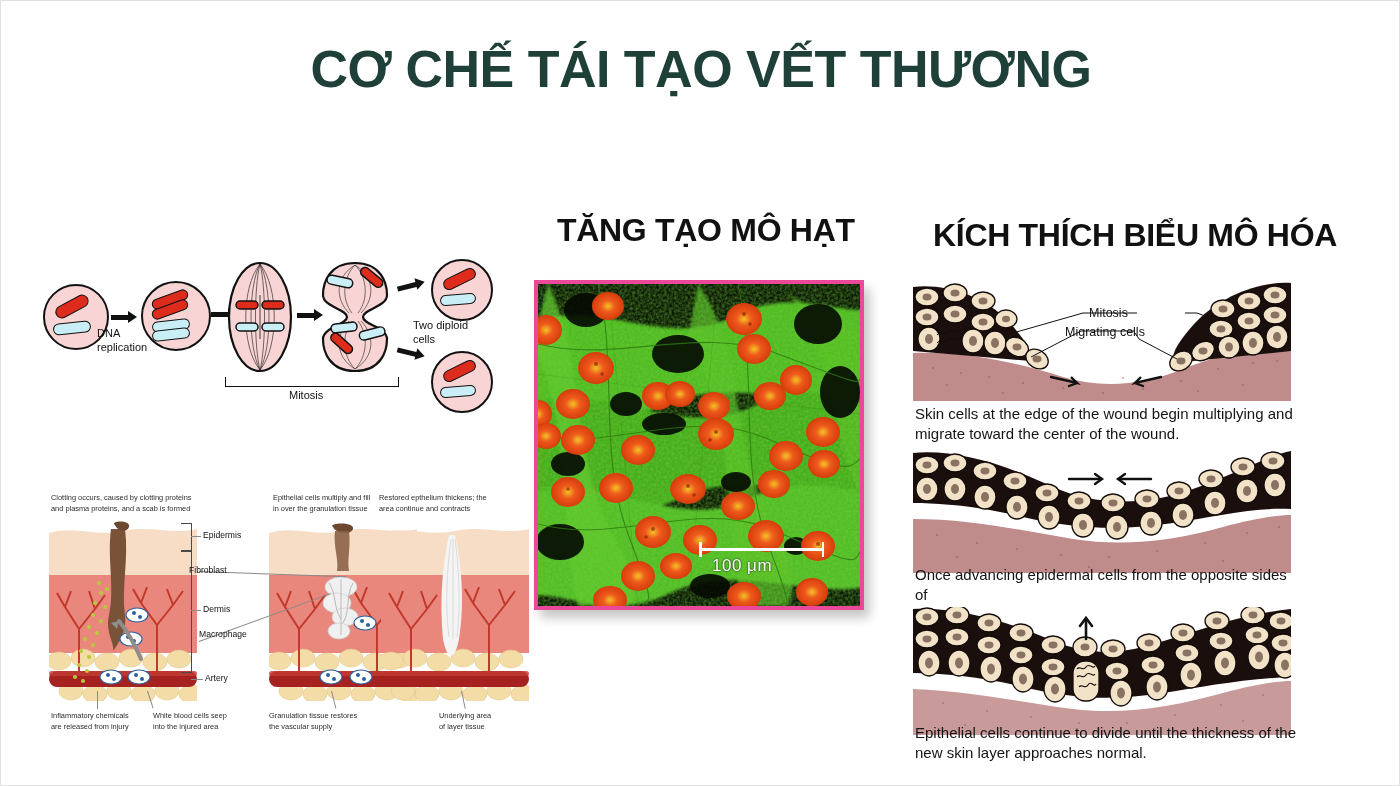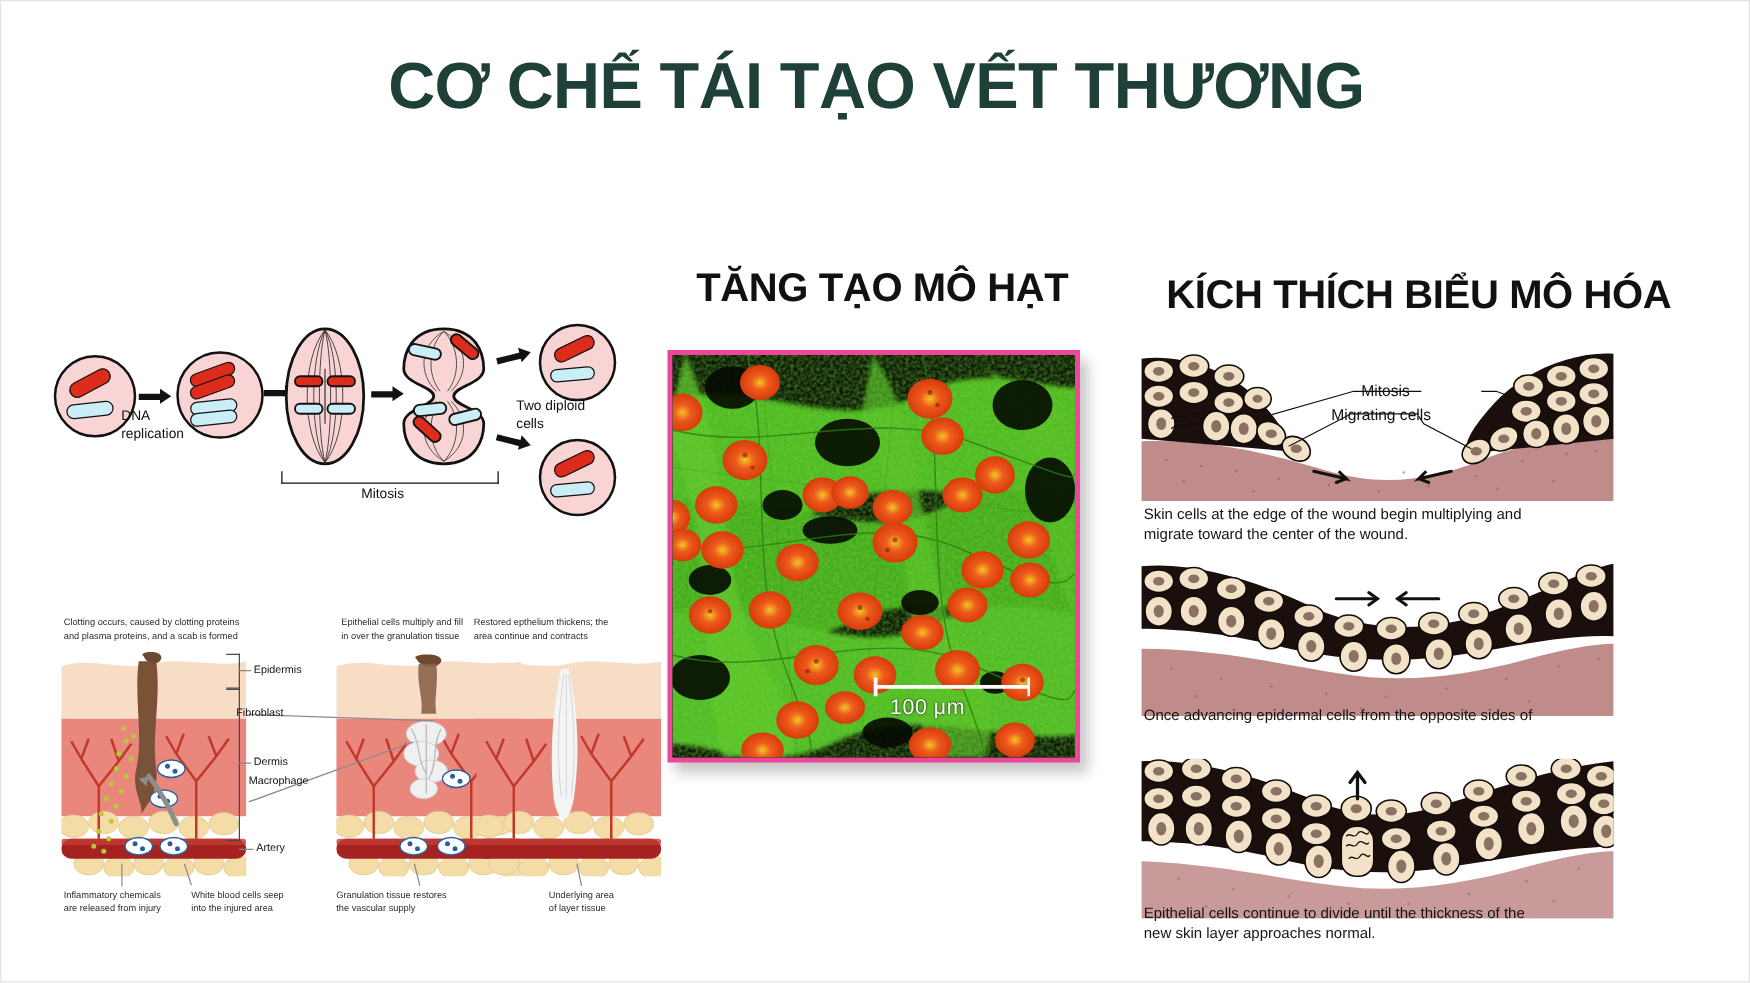--- a/index.html
+++ b/index.html
@@ -61,21 +61,21 @@
   #scalebar:before{left:0;}
   #scalebar:after{right:0;}
   #scaletxt{position:absolute;left:178px;top:276px;color:#fff;font-size:17px;
      font-family:"Liberation Sans",sans-serif;letter-spacing:.5px;text-shadow:0 0 2px #000;}
 
   
   .epi-strip{position:absolute;left:912px;width:378px;height:128px;overflow:hidden;background:#fff;}
   #epi1{top:272px;}
   #epi2{top:444px;}
   #epi3{top:606px;}
-  .epi-cap{position:absolute;left:914px;width:384px;font-size:12px;color:#141414;line-height:1.32;}
+  .epi-cap{position:absolute;left:914px;width:384px;font-size:15px;color:#141414;line-height:1.32;}
   #cap1{top:403px;}
   #cap2{top:564px;}
   #cap3{top:722px;}
   .epi-lbl{position:absolute;font-size:12.5px;color:#111;background:transparent;}
 
   
   #wound-fig{position:absolute;left:40px;top:492px;width:490px;height:258px;}
   .wtxt{position:absolute;font-size:7.4px;color:#2b2b2b;line-height:1.45;}
   .wlab{position:absolute;font-size:8.6px;color:#111;}
   .lead{position:absolute;background:#8a8a8a;}
@@ -753,21 +753,21 @@
     <div class="brace" style="left:140px;top:58px;width:10px;height:120px;"></div>
     <div class="lead" style="left:150px;top:43px;width:10px;height:1px;"></div>
     <div class="lead" style="left:150px;top:117px;width:10px;height:1px;"></div>
     <div class="lead" style="left:158px;top:78px;width:148px;height:1px;transform:rotate(2deg);transform-origin:left;"></div>
     <div class="lead" style="left:158px;top:148px;width:140px;height:1px;transform:rotate(-20deg);transform-origin:left;"></div>
     <div class="lead" style="left:150px;top:186px;width:12px;height:1px;"></div>
 
     <div class="wlab" style="left:162px;top:37px;">Epidermis</div>
     <div class="wlab" style="left:148px;top:72px;">Fibroblast</div>
     <div class="wlab" style="left:162px;top:111px;">Dermis</div>
-    <div class="wlab" style="left:144px;top:126px;padding-left:14px;">Macrophage</div>
+    <div class="wlab" style="left:144px;top:136px;padding-left:14px;">Macrophage</div>
     <div class="wlab" style="left:164px;top:180px;">Artery</div>
 
     <div class="lead" style="left:56px;top:198px;width:1px;height:18px;"></div>
     <div class="lead" style="left:106px;top:198px;width:1px;height:18px;transform:rotate(-18deg);transform-origin:top;"></div>
     <div class="lead" style="left:290px;top:198px;width:1px;height:18px;transform:rotate(-14deg);transform-origin:top;"></div>
     <div class="lead" style="left:420px;top:198px;width:1px;height:18px;transform:rotate(-12deg);transform-origin:top;"></div>
 
     <div class="wtxt" style="left:10px;top:218px;width:100px;">
       <div>Inflammatory chemicals</div>
       <div>are released from injury</div>

